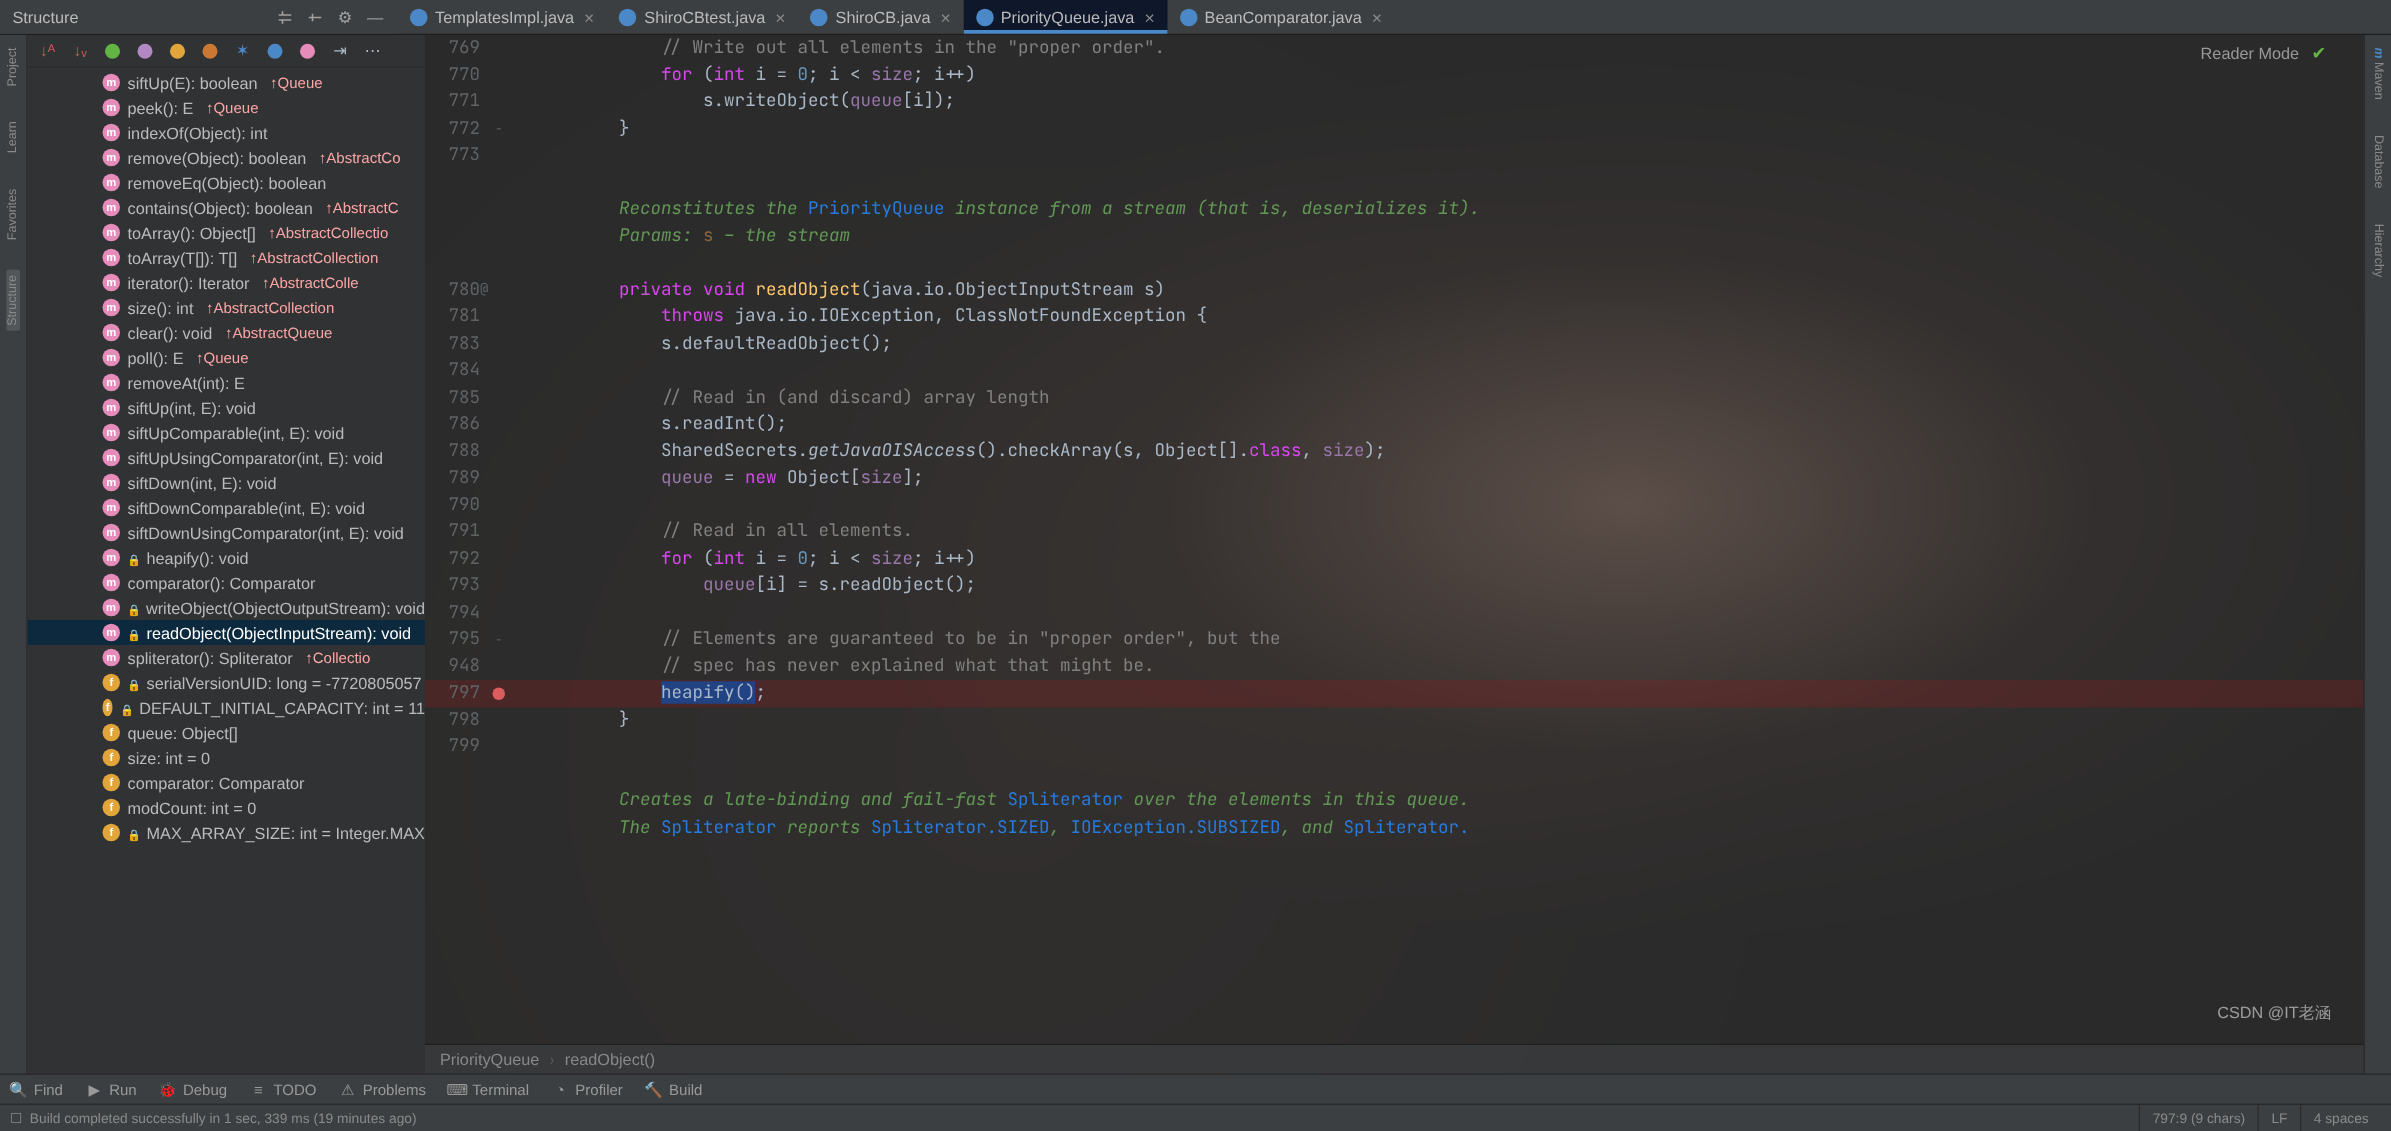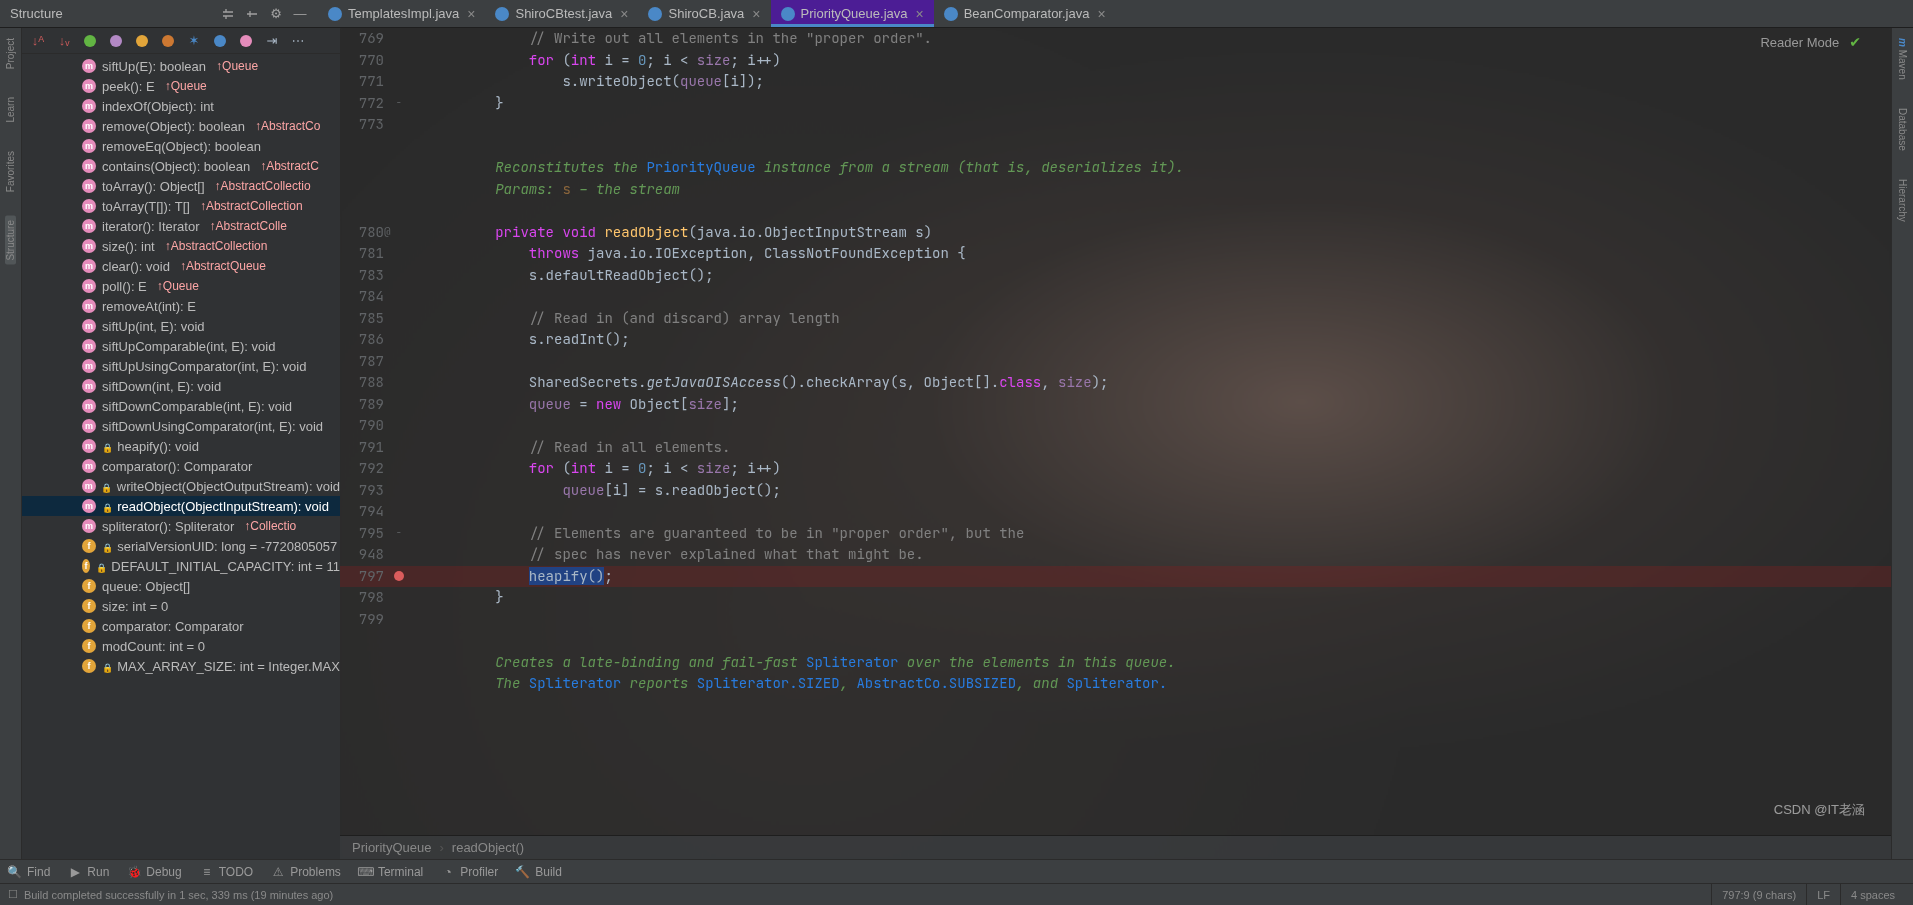--- a/index.html
+++ b/index.html
@@ -18,21 +18,21 @@
     width: 318px; display: flex; align-items: center; padding: 0 10px; gap: 8px;
     background: #3c3f41; color: #bbbbbb;
   }
   .structure-header .title { flex: 1; }
   .structure-header .ico { width: 16px; height: 16px; display:inline-flex; align-items:center; justify-content:center; color:#a0a0a0; cursor:pointer; }
   .tabs { flex: 1; display: flex; align-items: stretch; }
   .tab {
     display: flex; align-items: center; gap: 6px; padding: 0 10px;
     color: #bbbbbb; cursor: pointer; position: relative;
   }
-  .tab.active { background: #4c1d95; }
+  .tab.active { background: #0f172a; }
   .tab.active::after { content:""; position:absolute; left:0; right:0; bottom:0; height:3px; background:#4a88c7; }
   .tab .ci { width:14px; height:14px; border-radius:50%; display:inline-block; }
   .ci-class { background:#4a88c7; }
   .tab .x { color:#8a8a8a; font-size:14px; margin-left:2px; }
   .main-row { flex:1; display:flex; overflow:hidden; }
 
   .lgutter {
     width: 22px; background:#3c3f41; border-right:1px solid #2b2b2b;
     display:flex; flex-direction:column; align-items:center; padding-top:6px; gap:20px;
     color:#8a8a8a; font-size:10px;
@@ -413,24 +413,20 @@
         </div>
         <div class="line">
           <div class="gut">785</div>
           <div class="code">            <span class="c-com">// Read in (and discard) array length</span></div>
         </div>
         <div class="line">
           <div class="gut">786</div>
           <div class="code">            s.readInt();</div>
         </div>
         <div class="line">
-          <div class="gut">787</div>
-          <div class="code">&nbsp;</div>
-        </div>
-        <div class="line">
           <div class="gut">788</div>
           <div class="code">            SharedSecrets.<span class="c-static">getJavaOISAccess</span>().checkArray(s, Object[].<span class="c-kw">class</span>, <span class="c-field">size</span>);</div>
         </div>
         <div class="line">
           <div class="gut">789</div>
           <div class="code">            <span class="c-field">queue</span> = <span class="c-kw">new</span> Object[<span class="c-field">size</span>];</div>
         </div>
         <div class="line">
           <div class="gut">790</div>
           <div class="code">&nbsp;</div>
@@ -474,21 +470,21 @@
         <div class="line">
           <div class="gut"></div>
           <div class="code">&nbsp;</div>
         </div>
         <div class="line">
           <div class="gut"></div>
           <div class="code">        <span class="c-doc">Creates a </span><span class="c-doc" style="font-style:italic">late-binding</span><span class="c-doc"> and </span><span class="c-doc" style="font-style:italic">fail-fast</span> <span class="c-link">Spliterator</span><span class="c-doc"> over the elements in this queue.</span></div>
         </div>
         <div class="line">
           <div class="gut"></div>
-          <div class="code">        <span class="c-doc">The </span><span class="c-link">Spliterator</span><span class="c-doc"> reports </span><span class="c-link">Spliterator.SIZED</span><span class="c-doc">, </span><span class="c-link">AbstractCo.SUBSIZED</span><span class="c-doc">, and </span><span class="c-link">Spliterator.</span></div>
+          <div class="code">        <span class="c-doc">The </span><span class="c-link">Spliterator</span><span class="c-doc"> reports </span><span class="c-link">Spliterator.SIZED</span><span class="c-doc">, </span><span class="c-link">IOException.SUBSIZED</span><span class="c-doc">, and </span><span class="c-link">Spliterator.</span></div>
         </div>
       </div>
     <div class="breadcrumb">
       <span>PriorityQueue</span>
       <span class="sep">›</span>
       <span>readObject()</span>
     </div>
     <div class="watermark">CSDN @IT老涵</div>
   </div>
 

